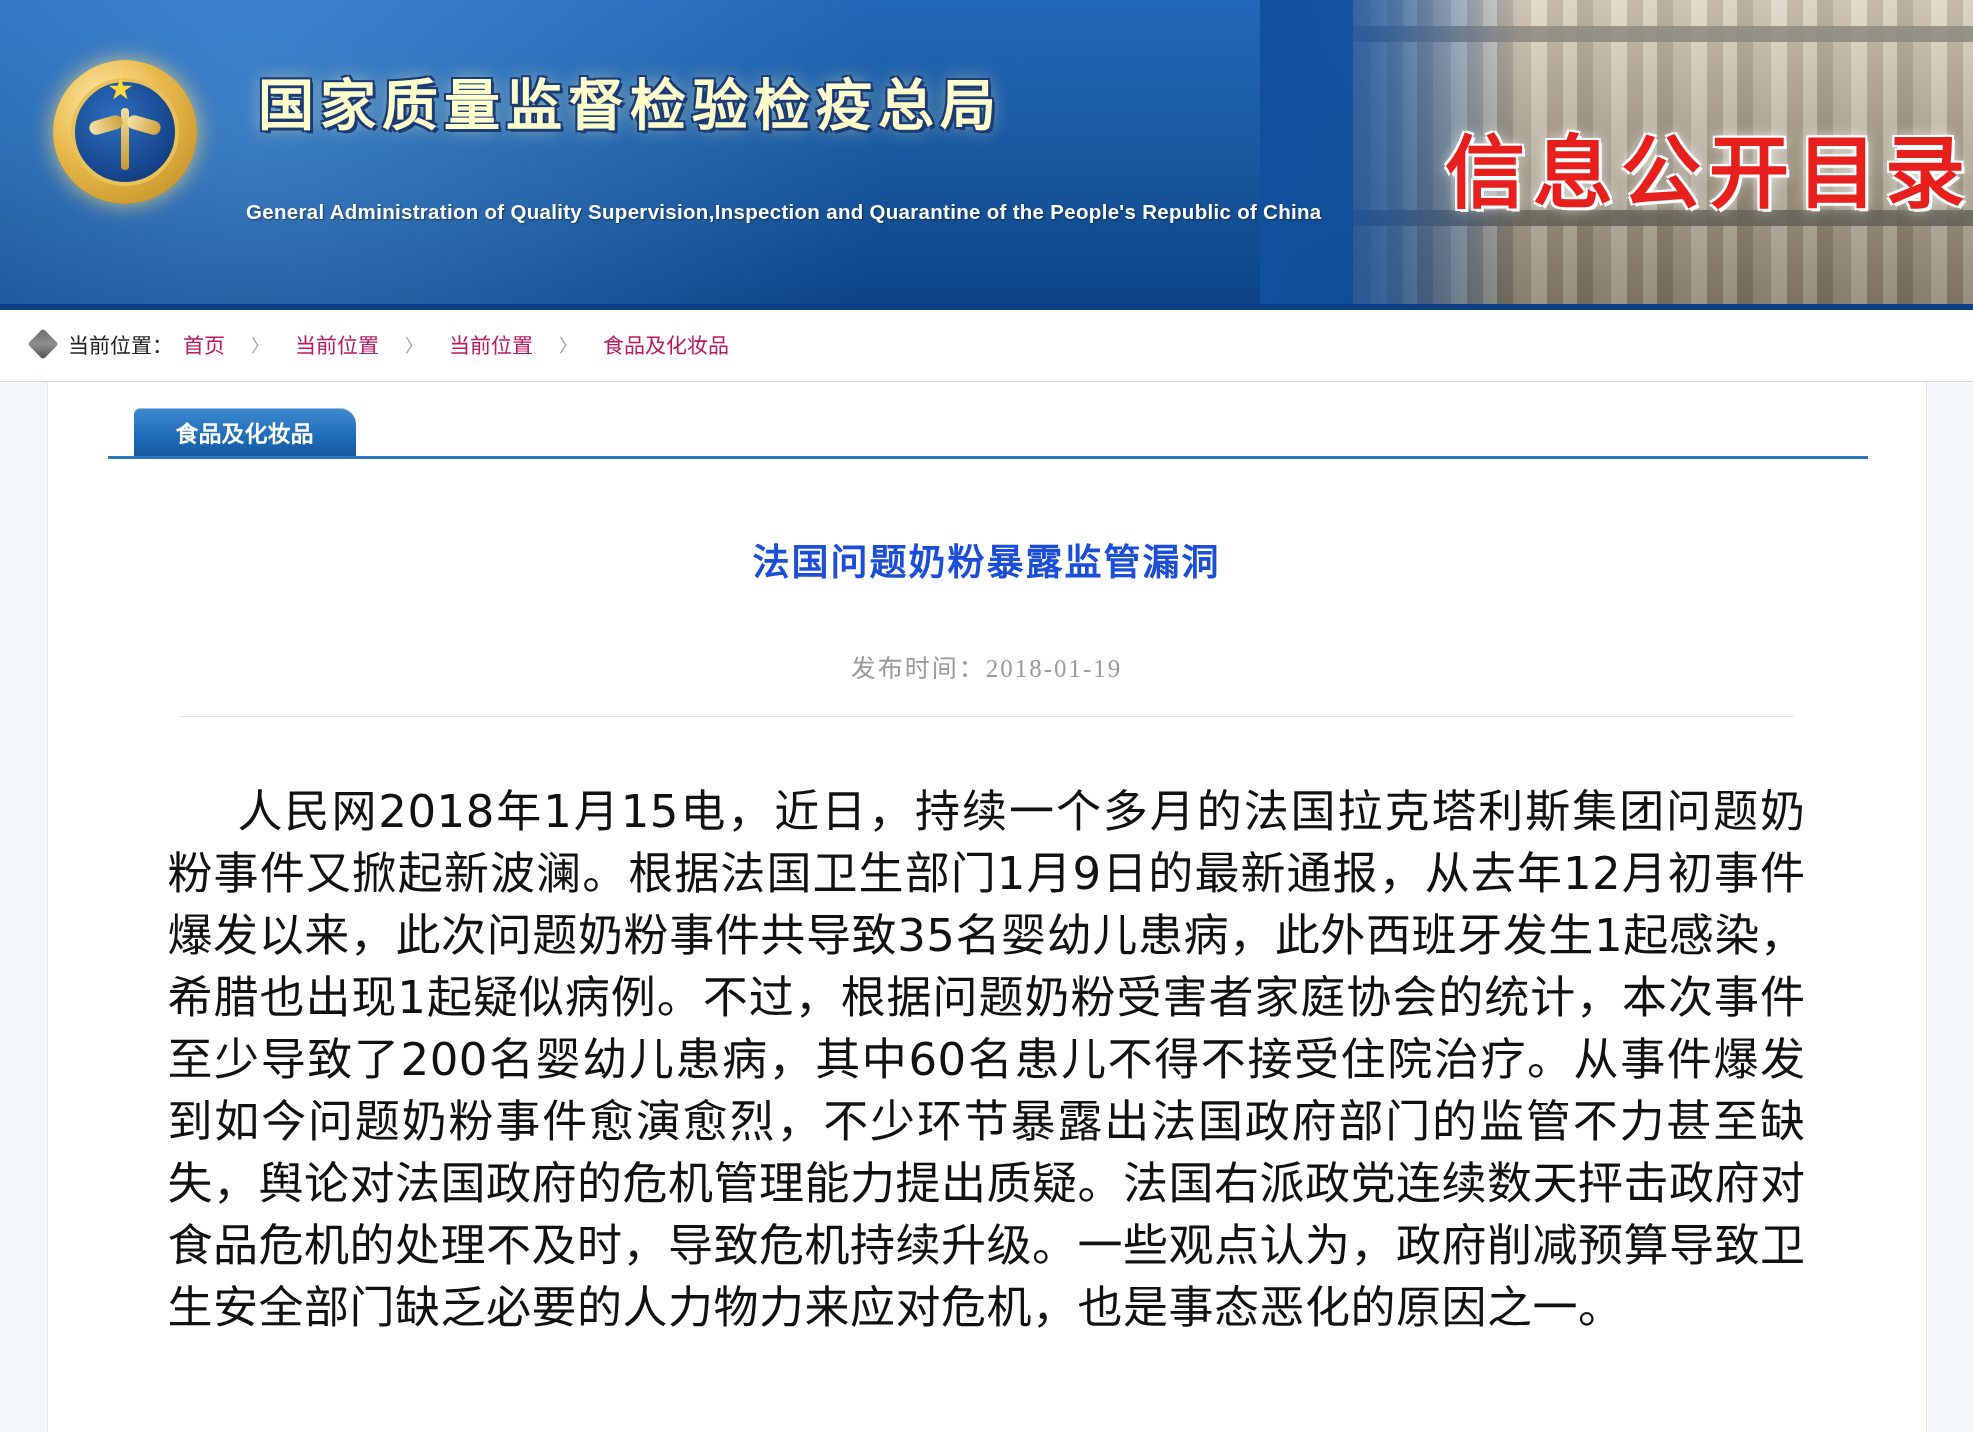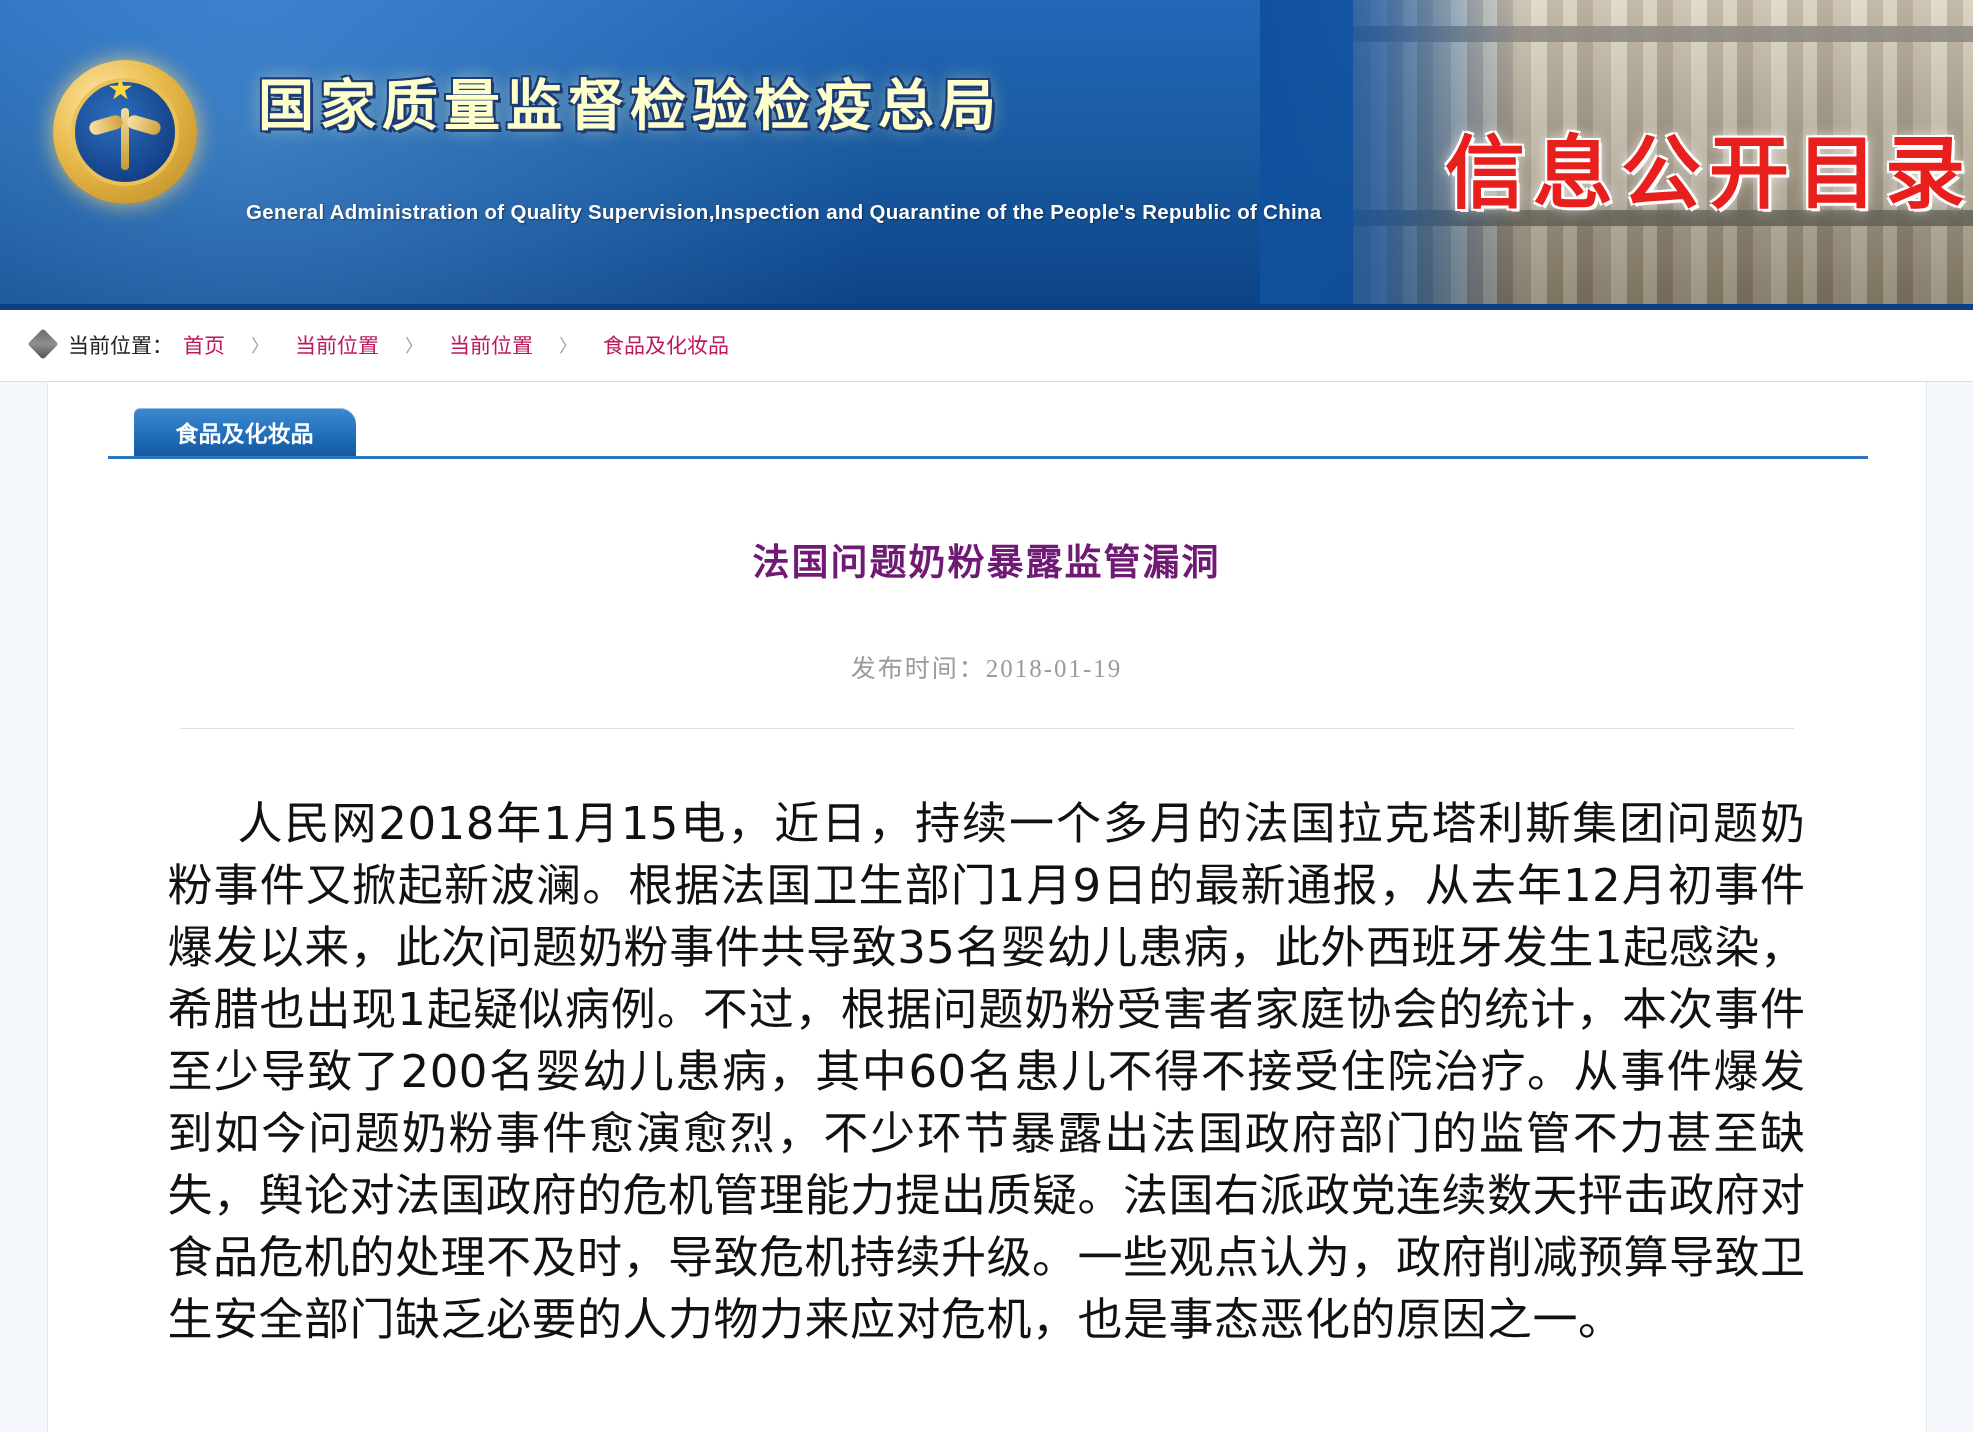--- a/index.html
+++ b/index.html
@@ -229,31 +229,31 @@
   }
 
   .article {
     padding: 150px 120px 40px 120px;
   }
   .article-title {
     text-align: center;
     font-family: Liberation Mono, monospace;
     font-weight: 700;
     font-size: 37px;
-    color: #701a75;
+    color: #1d4ed8;
     letter-spacing: 2px;
     margin: 0 0 62px 0;
   }
   .article-meta {
     text-align: center;
     font-family: "Liberation Serif", "DejaVu Serif", serif;
     font-size: 25px;
     color: #9b9b9b;
     letter-spacing: 2px;
-    margin-bottom: 44px;
+    margin-bottom: 32px;
   }
   .meta-date { letter-spacing: 2px; }
   .divider {
     height: 1px;
     background: #e0e0e0;
     margin: 0 12px 64px 12px;
   }
   .article-body p {
     margin: 0 0 14px 0;
     font-family: "DejaVu Sans", "Liberation Sans", sans-serif;

